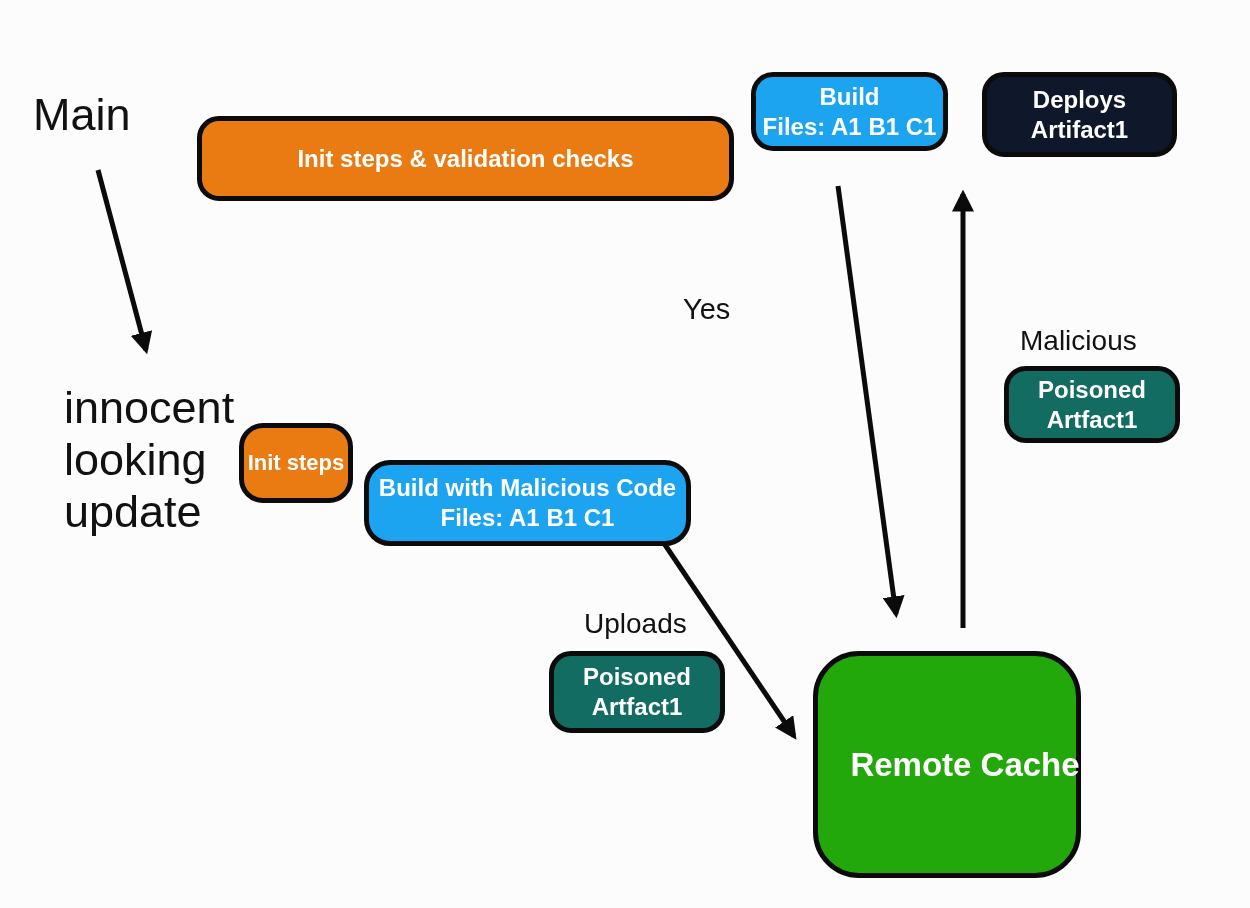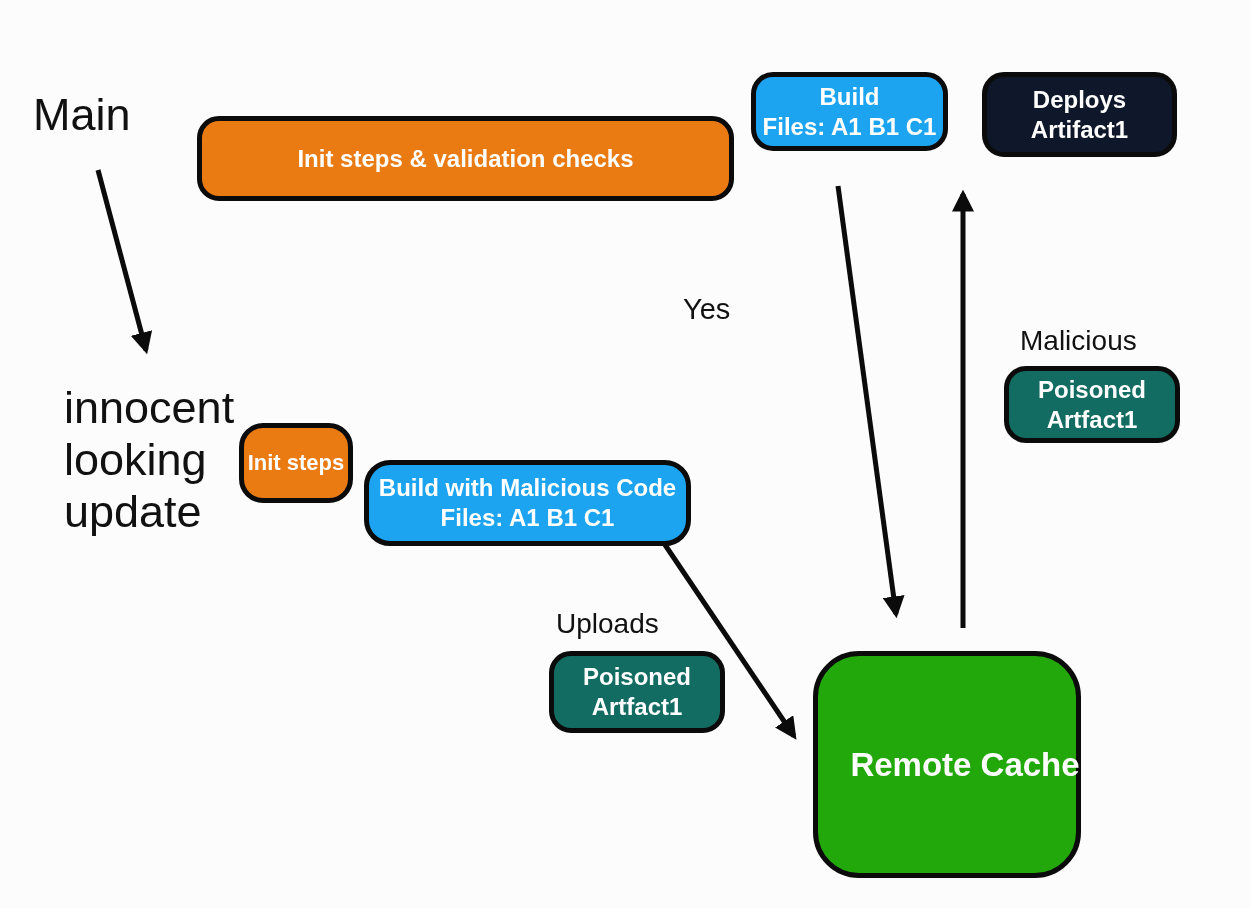--- a/index.html
+++ b/index.html
@@ -50,21 +50,21 @@
   #node-init-steps     {left:239px; top:423px; width:114px; height:80px; border-radius:24px; font-size:22px;}
   #node-build-malicious{left:364px; top:420px; width:327px; height:86px; border-radius:26px;}
   #node-poisoned-upload  {left:549px; top:651px; width:176px; height:82px;}
   #node-poisoned-download{left:1004px; top:366px; width:176px; height:77px;}
   #node-remote-cache   {left:813px; top:651px; width:268px; height:227px; border-radius:46px; font-size:33px;}
   
   #lbl-main     {left:33px;  top:88px;  font-size:45px;}
   #lbl-innocent {left:45px;  top:382px; font-size:45px; line-height:1.16;margin-left:19px;}
   #lbl-has-abc  {left:683px; top:292px; font-size:29px;}
   #lbl-downloads{left:1020px;top:324px;}
-  #lbl-uploads  {left:556px; top:607px;text-align:right;}
+  #lbl-uploads  {left:584px; top:607px;text-align:right;}
 </style>
 </head>
 <body>
 
 <div class="canvas">
 
   <svg class="arrows" viewBox="0 0 1250 908" xmlns="http://www.w3.org/2000/svg">
     <defs>
       <marker id="ah" viewBox="0 0 10 10" refX="8" refY="5" markerWidth="4.4" markerHeight="4.4" orient="auto-start-reverse">
         <path d="M0,0 L10,5 L0,10 Z" fill="var(--arrow,#0b0b0b)"></path>

